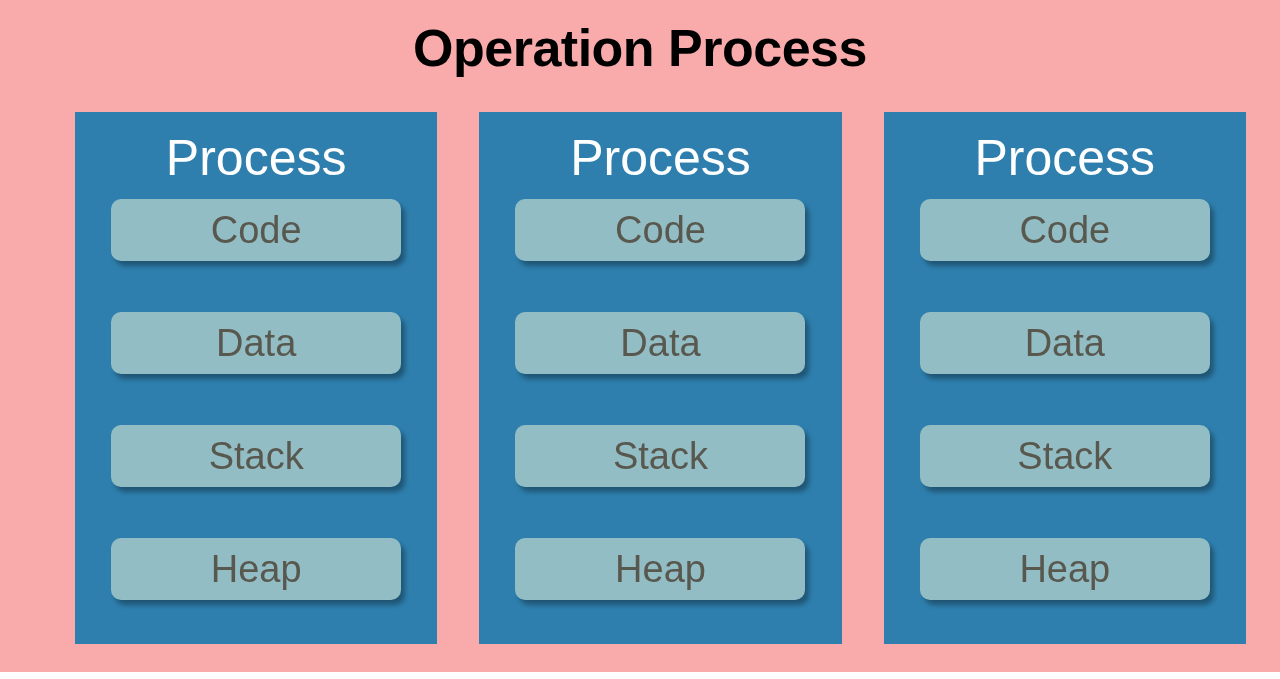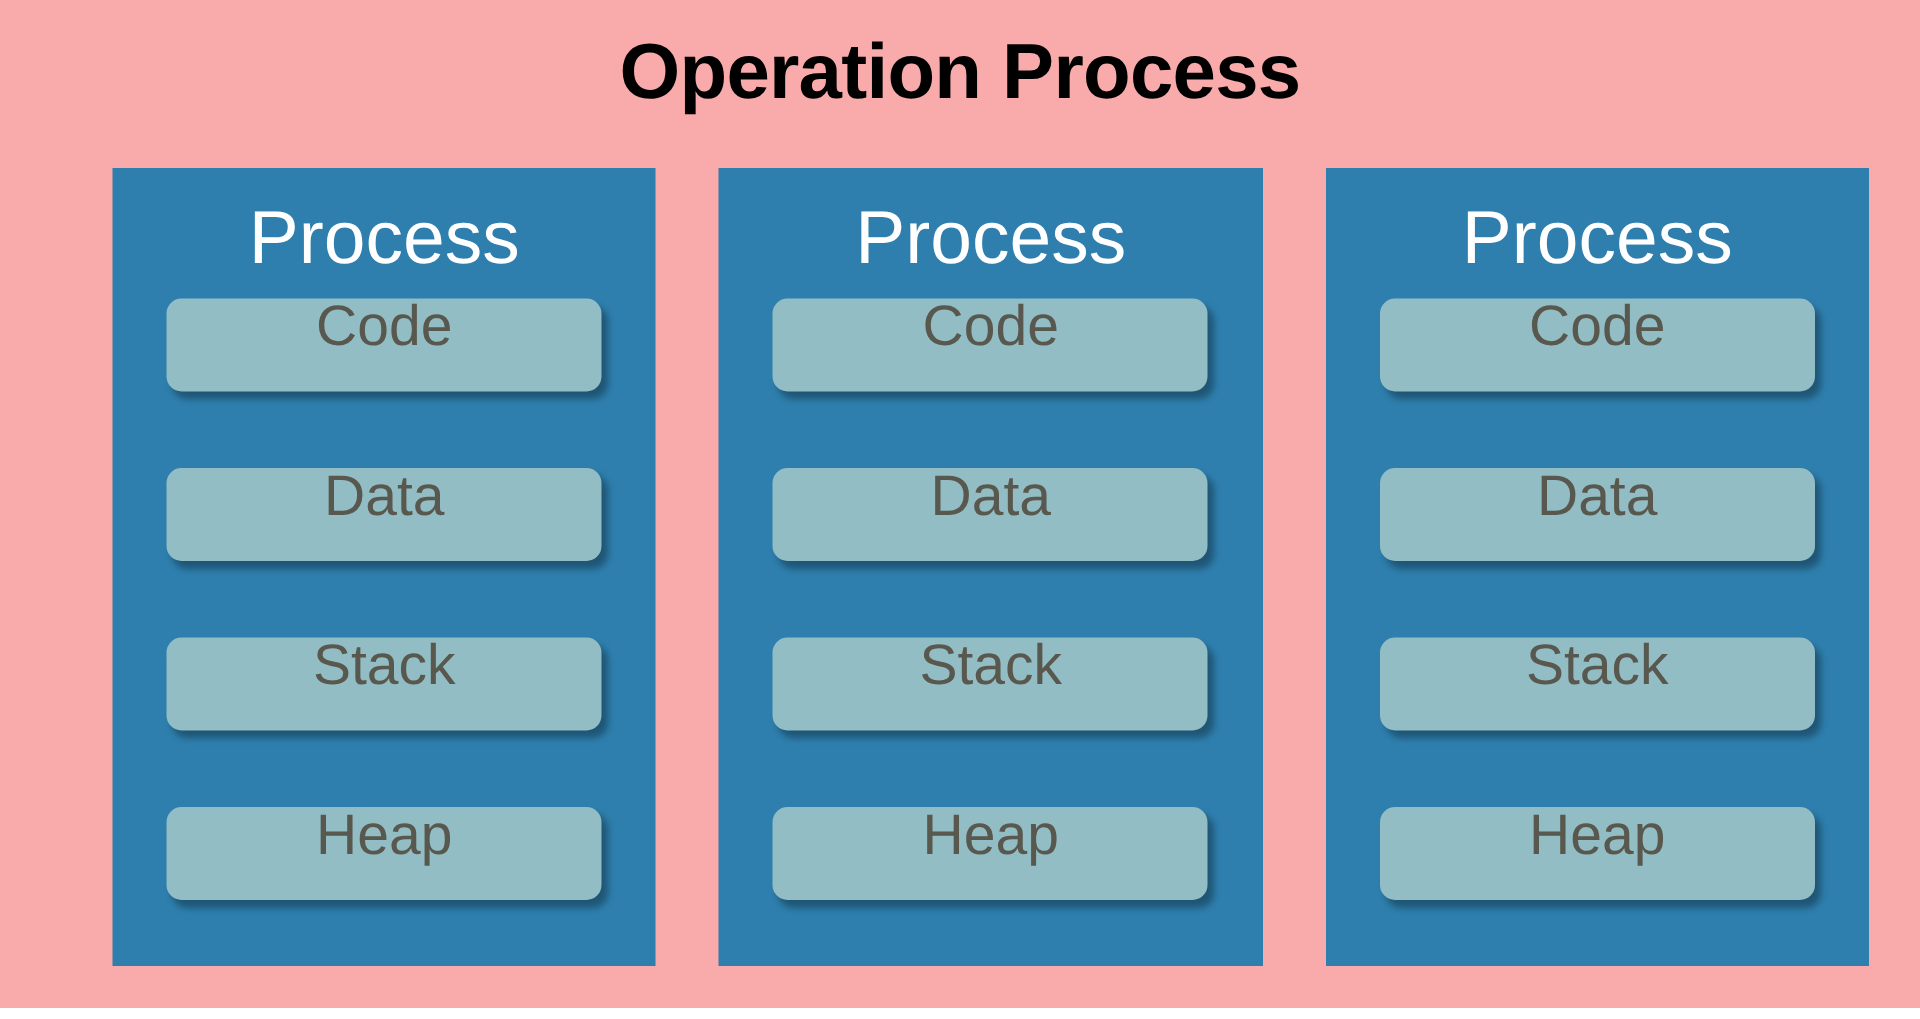--- a/index.html
+++ b/index.html
@@ -68,20 +68,21 @@
     display: flex;
     flex-direction: column;
     gap: 51px;
   }
   .segment-box {
     height: 62px;
     background: #92bdc4;
     border-radius: 10px;
     box-shadow: 4px 5px 5px rgba(0, 0, 0, 0.33);
     display: flex;
+    align-items: center;
     justify-content: center;
   }
   .segment-label {
     font-size: 38px;
     font-weight: 400;
     color: #58584f;
     line-height: 1;
     white-space: nowrap;
   }
   #bottom-strip {

